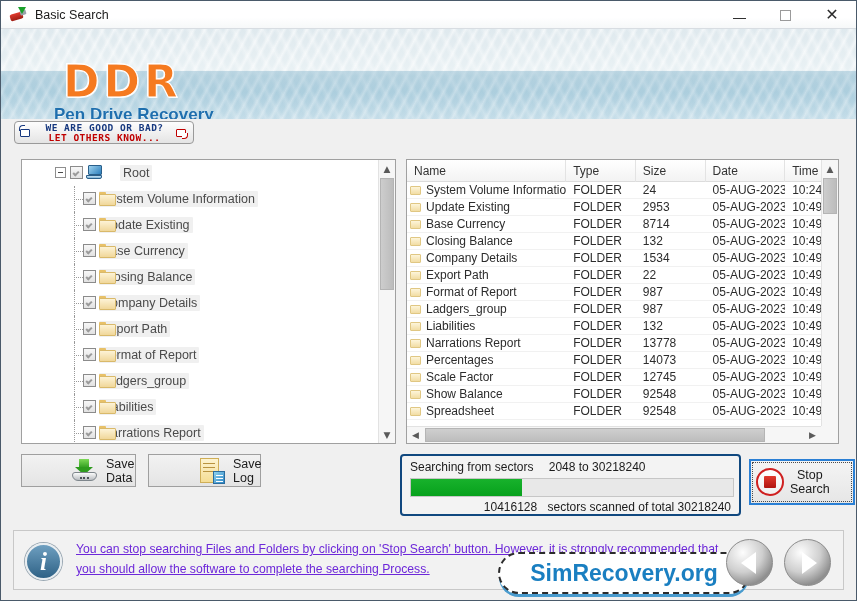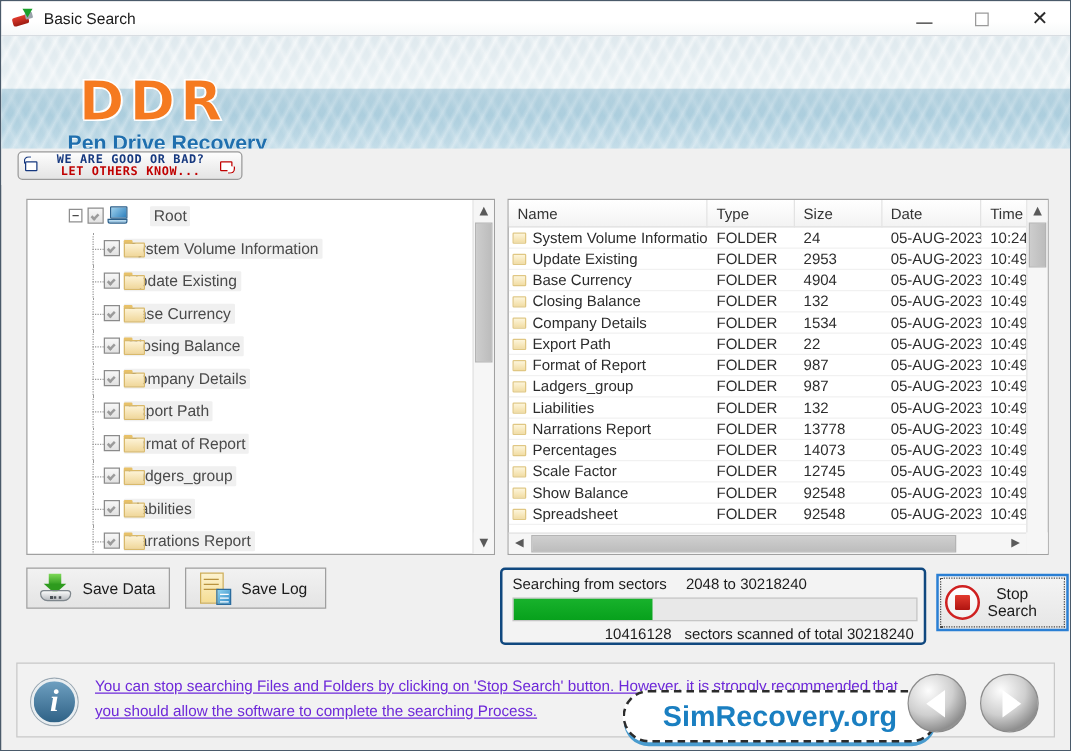--- a/index.html
+++ b/index.html
@@ -267,21 +267,21 @@
     position: absolute; right: 0; bottom: 0; width: 17px; height: 17px;
     background: #f6f6f6;
   }
 
   
   .btn {
     position: absolute; height: 33px;
     background: linear-gradient(to bottom,#f2f2f2,#e4e4e4);
     border: 1px solid #9f9f9f;
     display: flex; align-items: center;
-    font-size: 12.5px; color: #1b1b1b;
+    font-size: 12.5px; color: #1b1b1b; padding-left: 40px;
   }
   #btn-save-data { left: 20px; top: 453px; width: 115px; }
   #btn-save-log  { left: 147px; top: 453px; width: 113px; }
   .btn .blabel { margin-left: 8px; }
 
   .ic-drive { position: relative; width: 26px; height: 24px; margin-left: 10px; flex: none; }
   .ic-drive .arrow {
     position: absolute; left: 7px; top: 0; width: 10px; height: 9px;
     background: linear-gradient(to bottom,#7ed957,#2e9b1e);
   }
@@ -615,21 +615,21 @@
           <div class="lc c4">10:49</div>
         </div>
         <div class="lrow">
           <div class="lc c0">
             <span class="mini-folder">
               <span class="mb"></span>
             </span>
             <span>Base Currency</span>
           </div>
           <div class="lc c1">FOLDER</div>
-          <div class="lc c2">4904</div>
+          <div class="lc c2">8714</div>
           <div class="lc c3">05-AUG-2023</div>
           <div class="lc c4">10:49</div>
         </div>
         <div class="lrow">
           <div class="lc c0">
             <span class="mini-folder">
               <span class="mb"></span>
             </span>
             <span>Closing Balance</span>
           </div>

